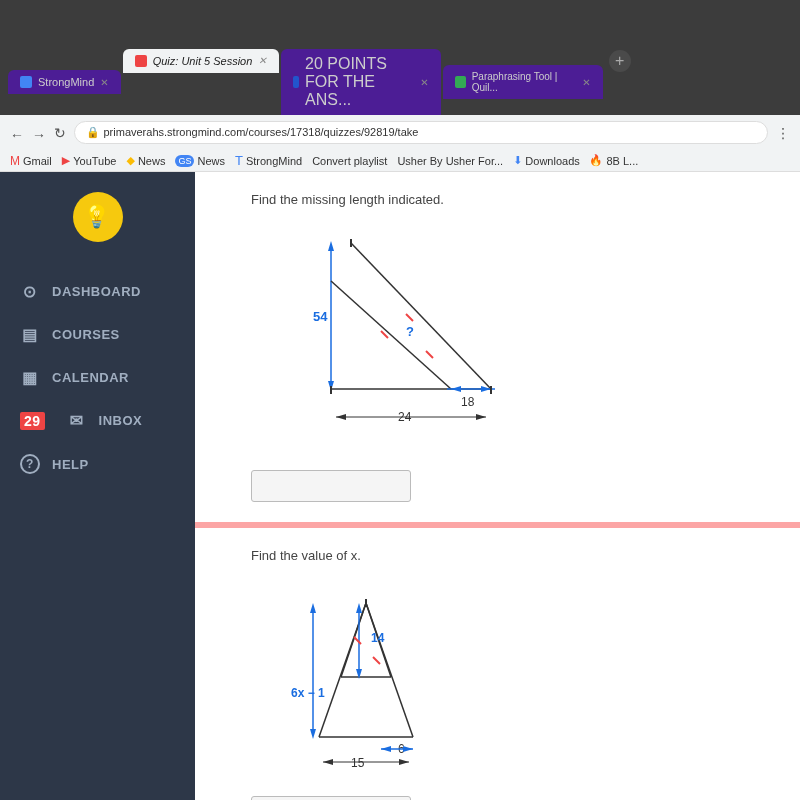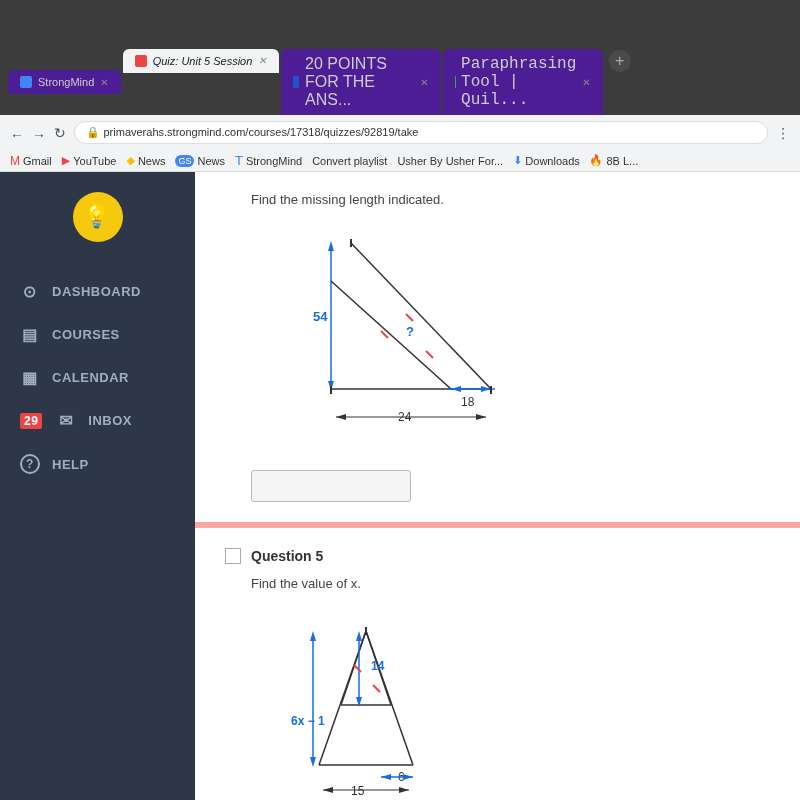--- a/index.html
+++ b/index.html
@@ -215,21 +215,21 @@
       <span>Quiz: Unit 5 Session</span>
       <span class="tab-close">✕</span>
     </div>
     <div class="tab inactive">
       <span style="width:12px;height:12px;background:#2255cc;border-radius:2px;display:inline-block;"></span>
       <span style="font-size:16px;">20 POINTS FOR THE ANS...</span>
       <span class="tab-close">✕</span>
     </div>
     <div class="tab inactive">
       <span style="width:12px;height:12px;background:#33aa55;border-radius:2px;display:inline-block;"></span>
-      <span style="font-size:16px;font-family:Liberation Mono, monospace;">Paraphrasing Tool | Quil...</span>
+      <span style="font-size:10px;">Paraphrasing Tool | Quil...</span>
       <span class="tab-close">✕</span>
     </div>
     <div style="background:#4a4a4a;border-radius:50%;width:22px;height:22px;display:flex;align-items:center;justify-content:center;color:#aaa;font-size:16px;margin-left:4px;cursor:pointer;">+</div>
   </div>
 
   <div class="address-bar-row">
     <button class="nav-btn">←</button>
     <button class="nav-btn">→</button>
     <button class="nav-btn">↻</button>
     <div class="address-bar">
@@ -290,21 +290,21 @@
       </div>
       <div class="nav-item">
         <span class="nav-icon">▤</span>
         <span>COURSES</span>
       </div>
       <div class="nav-item">
         <span class="nav-icon">▦</span>
         <span>CALENDAR</span>
       </div>
       <div class="nav-item">
-        <span style="font-size:12px;background:#e44;color:white;border-radius:2px;padding:1px 4px;margin-right:2px;">29</span>
+        <span style="font-size:14px;background:#e44;color:white;border-radius:2px;padding:1px 4px;margin-right:10px;">29</span>
         <span class="nav-icon">✉</span>
         <span>INBOX</span>
       </div>
       <div class="nav-item">
         <span class="nav-icon" style="border:2px solid #a0aec0;border-radius:50%;width:20px;height:20px;display:flex;align-items:center;justify-content:center;font-size:12px;">?</span>
         <span>HELP</span>
       </div>
     </nav>
   </div>
 
@@ -351,24 +351,20 @@
           <line x1="85" y1="196" x2="235" y2="196" stroke="#333" stroke-width="1"></line>
           <polygon points="85,196 95,193 95,199" fill="#333"></polygon>
           <polygon points="235,196 225,193 225,199" fill="#333"></polygon>
         </svg>
       </div>
 
       <div class="answer-box"></div>
     </div>
 
     <div class="question-block">
-      <div class="question-header">
-        <div class="question-checkbox"></div>
-        <span class="question-title">Question 5</span>
-      </div>
 
       <div class="question-text">Find the value of x.</div>
 
       <div class="diagram-area">
         <svg class="diagram-svg" width="240" height="200">
 
           <line x1="115" y1="22" x2="115" y2="30" stroke="#333" stroke-width="2"></line>
 
           <line x1="115" y1="26" x2="90" y2="100" stroke="#333" stroke-width="1.5"></line>
           <line x1="115" y1="26" x2="140" y2="100" stroke="#333" stroke-width="1.5"></line>

